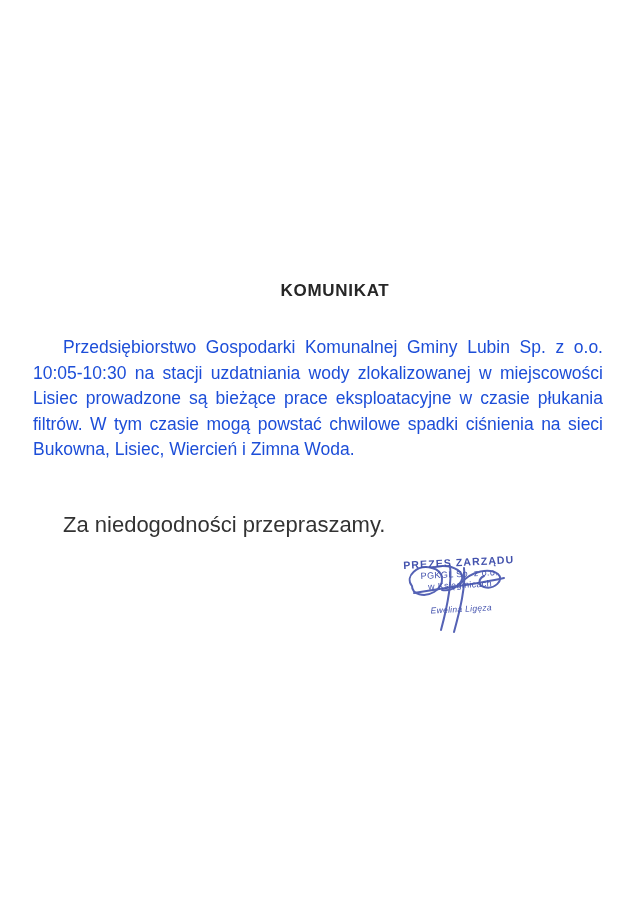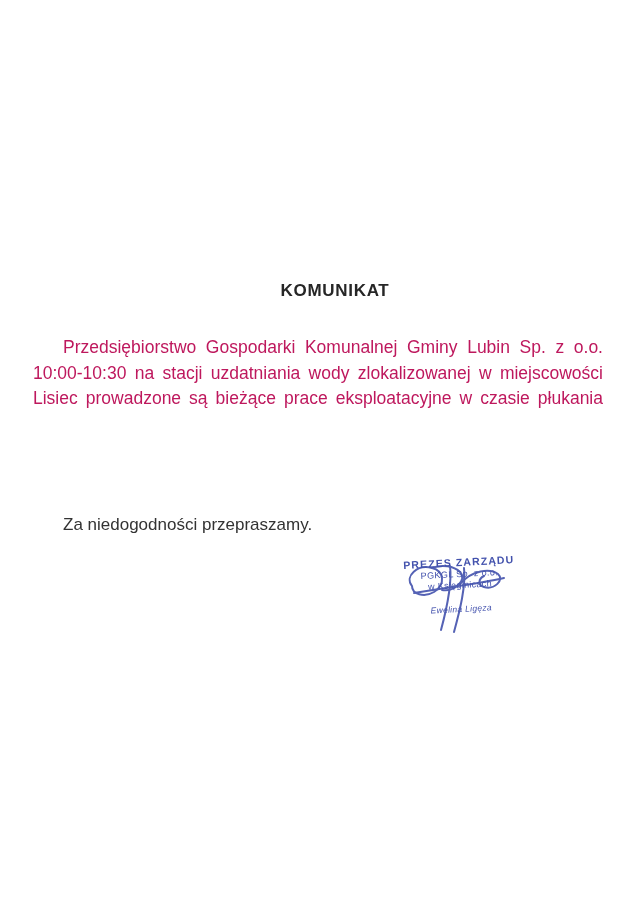--- a/index.html
+++ b/index.html
@@ -23,35 +23,35 @@
     letter-spacing: 0.7px;
     color: #262626;
   }
   .bodytext {
     position: absolute;
     top: 335px;
     left: 33px;
     width: 570px;
     font-size: 17.5px;
     line-height: 25.5px;
-    color: #be185d;
+    color: #1d4ed8;
   }
   .line {
     text-align: justify;
     text-align-last: justify;
     white-space: normal;
   }
   .line.first { text-indent: 30px; }
   .line.last { text-align-last: left; }
   .closing {
     position: absolute;
     top: 512px;
     left: 33px;
     width: 570px;
-    font-size: 17px;
+    font-size: 22px;
     line-height: 25.5px;
     padding-left: 30px;
     color: #333333;
   }
   .stamp {
     position: absolute;
     left: 394px;
     top: 556px;
     width: 132px;
     text-align: center;
@@ -93,22 +93,24 @@
 </style>
 </head>
 <body>
 
 <div class="page">
 
   <div class="title">KOMUNIKAT</div>
 
   <div class="bodytext">
     <div class="line first">Przedsiębiorstwo Gospodarki Komunalnej Gminy Lubin Sp. z o.o.</div>
-    <div class="line">10:00-10:30 na stacji uzdatniania wody zlokalizowanej w miejscowości</div>
+    <div class="line">10:05-10:30 na stacji uzdatniania wody zlokalizowanej w miejscowości</div>
     <div class="line">Lisiec prowadzone są bieżące prace eksploatacyjne w czasie płukania</div>
+    <div class="line">filtrów. W tym czasie mogą powstać chwilowe spadki ciśnienia na sieci</div>
+    <div class="line last">Bukowna, Lisiec, Wiercień i Zimna Woda.</div>
   </div>
 
   <div class="closing">Za niedogodności przepraszamy.</div>
 
   <div class="stamp">
     <div class="stamp-line1">PREZES ZARZĄDU</div>
     <div class="stamp-line2">PGKGL Sp. z o.o.</div>
     <div class="stamp-line3">w Księginicach</div>
     <div class="signer-name">Ewelina Ligęza</div>
   </div>

